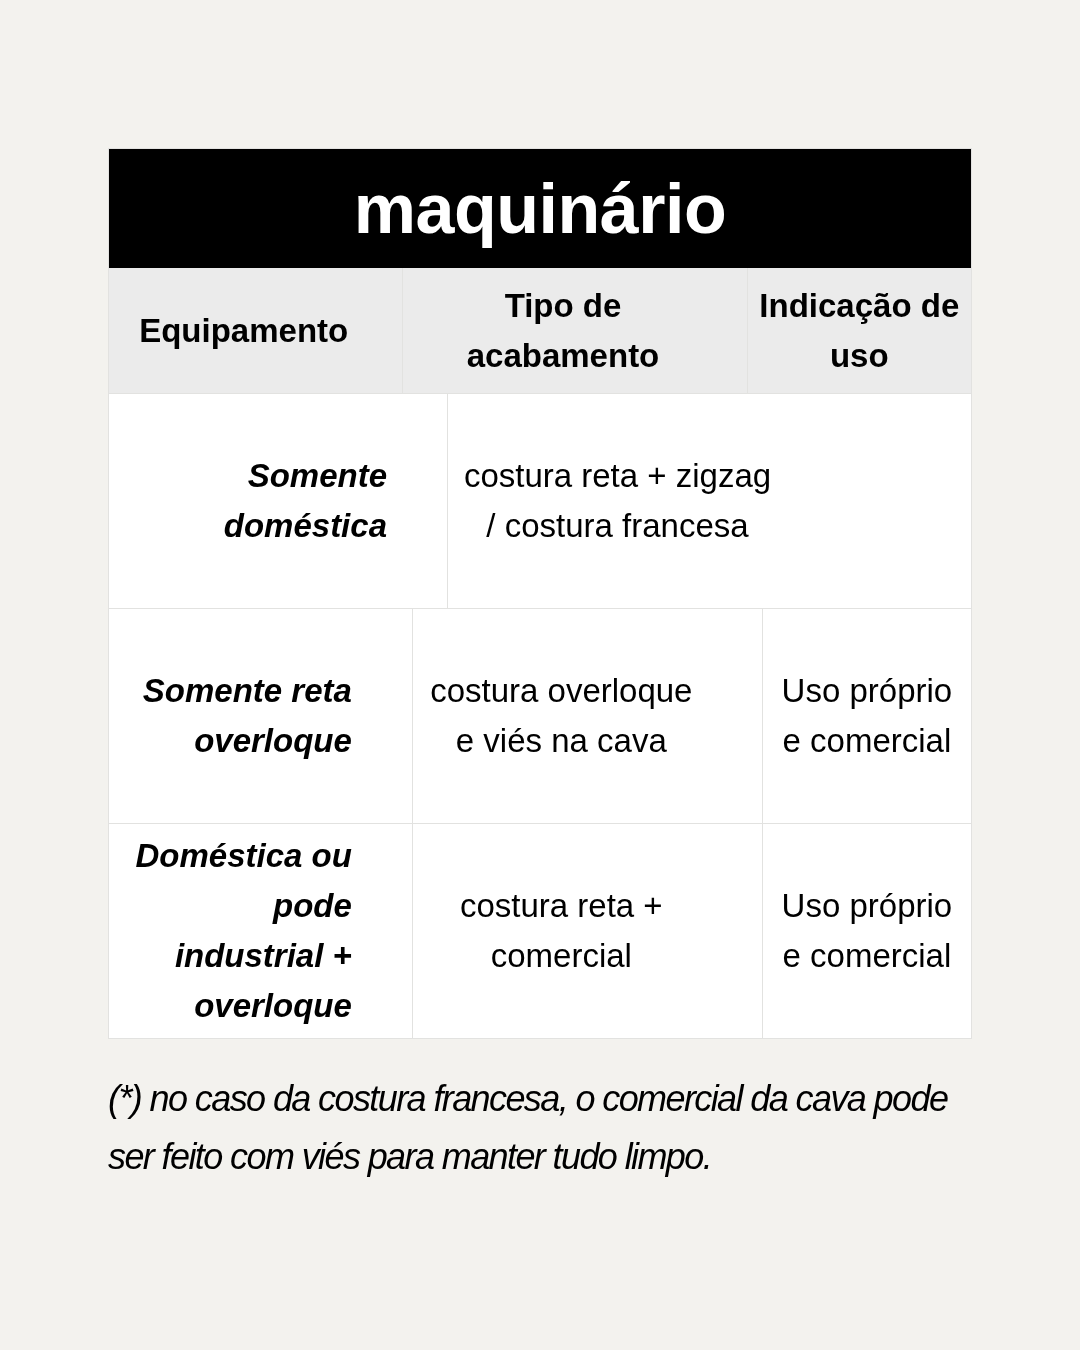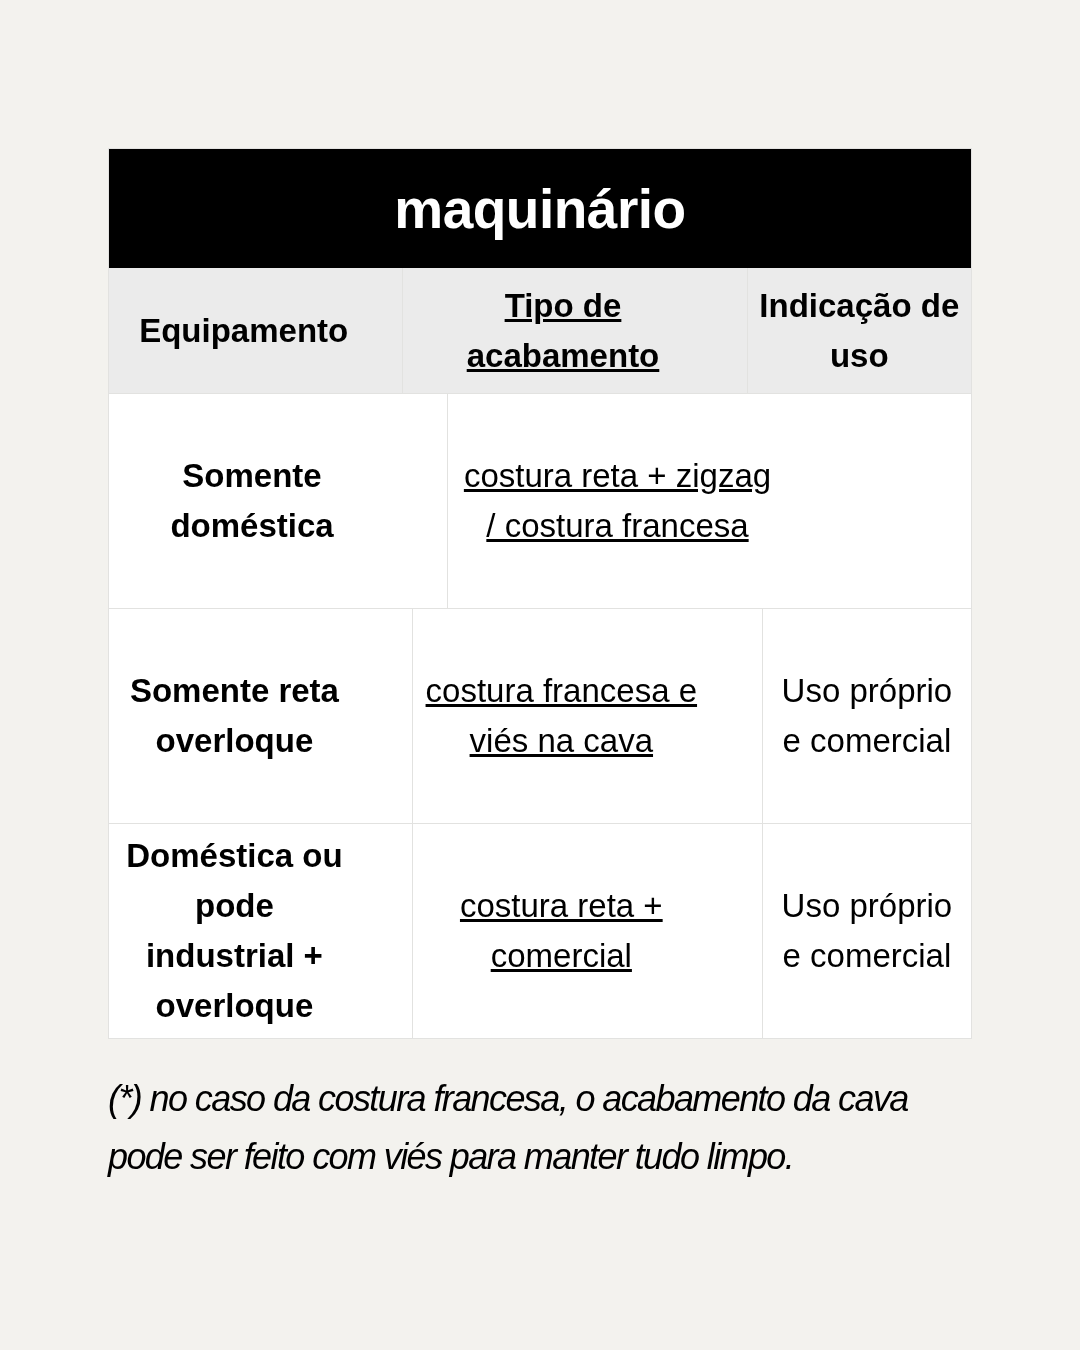--- a/index.html
+++ b/index.html
@@ -17,43 +17,43 @@
       width: 864px;
       border: 1px solid #e2e2e0;
       box-sizing: border-box;
     }
     .title-bar {
       height: 119px;
       background: #000;
       color: #fff;
       display: flex; align-items: center; justify-content: center;
       font-weight: bold;
-      font-size: 55px;
+      font-size: 70px;
       letter-spacing: -0.5px;
     }
     .row {
       display: flex;
       border-top: 1px solid #e2e2e0;
       gap: 24px;
     }
     .row.head { height: 125px; background: #ebebeb; border-top: none; }
     .row.body { height: 214px; background: #fff; }
     .cell {
       box-sizing: border-box;
       display: flex; align-items: center;
       font-size: 33px;
       line-height: 50px;
       padding: 0 8px;
     }
     .cell + .cell { border-left: 1px solid #e2e2e0; }
     .c1 { width: 286px; }
-    .c2 { width: 340px; text-decoration: underline; }
+    .c2 { width: 340px; }
     .c3 { width: 238px; }
     .head .cell { justify-content: center; text-align: center; font-weight: bold; }
-    .body .cell.c1 { font-weight: bold; justify-content: flex-start; text-align: center; padding-left: 8px; }
+    .body .cell.c1 { font-weight: bold; justify-content: flex-start; text-align: right; padding-left: 8px; font-style: italic; }
     .body .cell.c2, .body .cell.c3 { justify-content: center; text-align: center; margin-left: 28px; }
     .footnote {
       position: absolute;
       left: 108px; top: 1070px;
       width: 880px;
       font-style: italic;
       font-size: 36px;
       line-height: 58px;
       letter-spacing: -1.6px;
       color: #000;
@@ -71,24 +71,24 @@
     <div class="cell c3">Indicação de uso</div>
   </div>
 
   <div class="row body">
     <div class="cell c1">Somente doméstica</div>
     <div class="cell c2">costura reta + zigzag / costura francesa</div>
   </div>
 
   <div class="row body">
     <div class="cell c1">Somente reta overloque</div>
-    <div class="cell c2">costura francesa e viés na cava</div>
+    <div class="cell c2">costura overloque e viés na cava</div>
     <div class="cell c3">Uso próprio e comercial</div>
   </div>
 
   <div class="row body">
     <div class="cell c1">Doméstica ou pode industrial + overloque</div>
     <div class="cell c2">costura reta + comercial</div>
     <div class="cell c3">Uso próprio e comercial</div>
   </div>
 </div>
 
-<div class="footnote">(*) no caso da costura francesa, o acabamento da cava pode ser feito com viés para manter tudo limpo.</div>
+<div class="footnote">(*) no caso da costura francesa, o comercial da cava pode ser feito com viés para manter tudo limpo.</div>
 
 </body></html>

